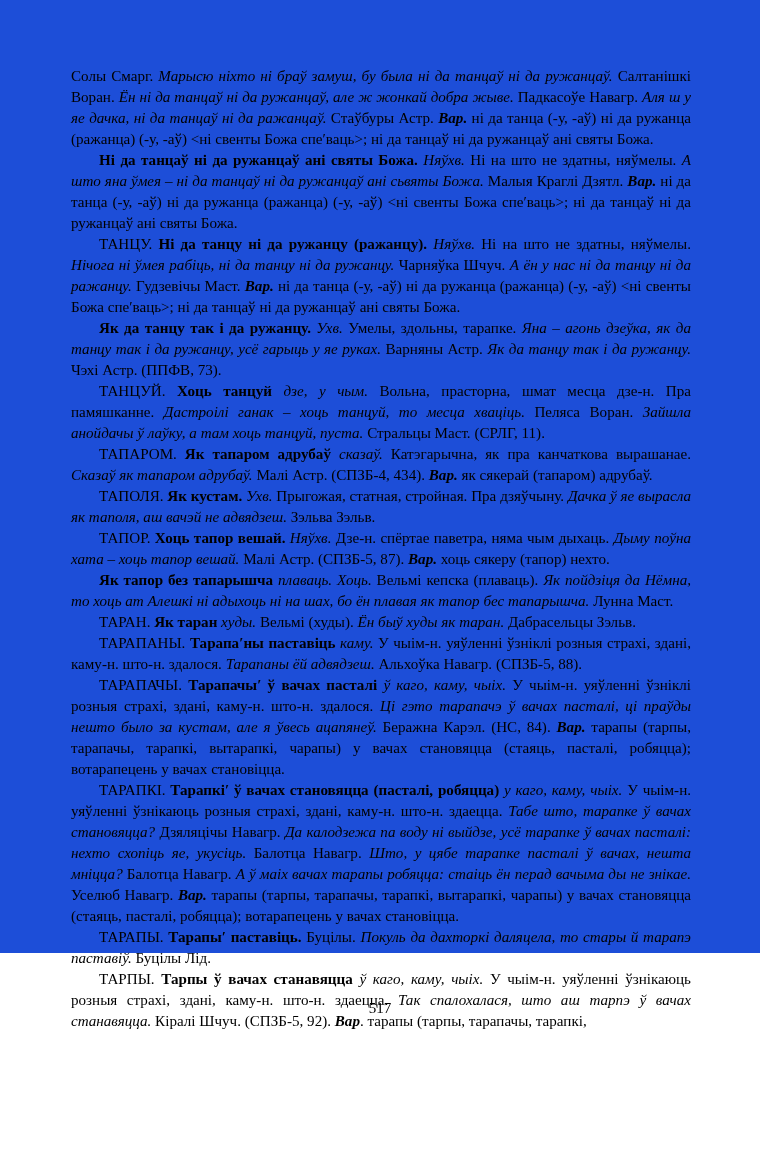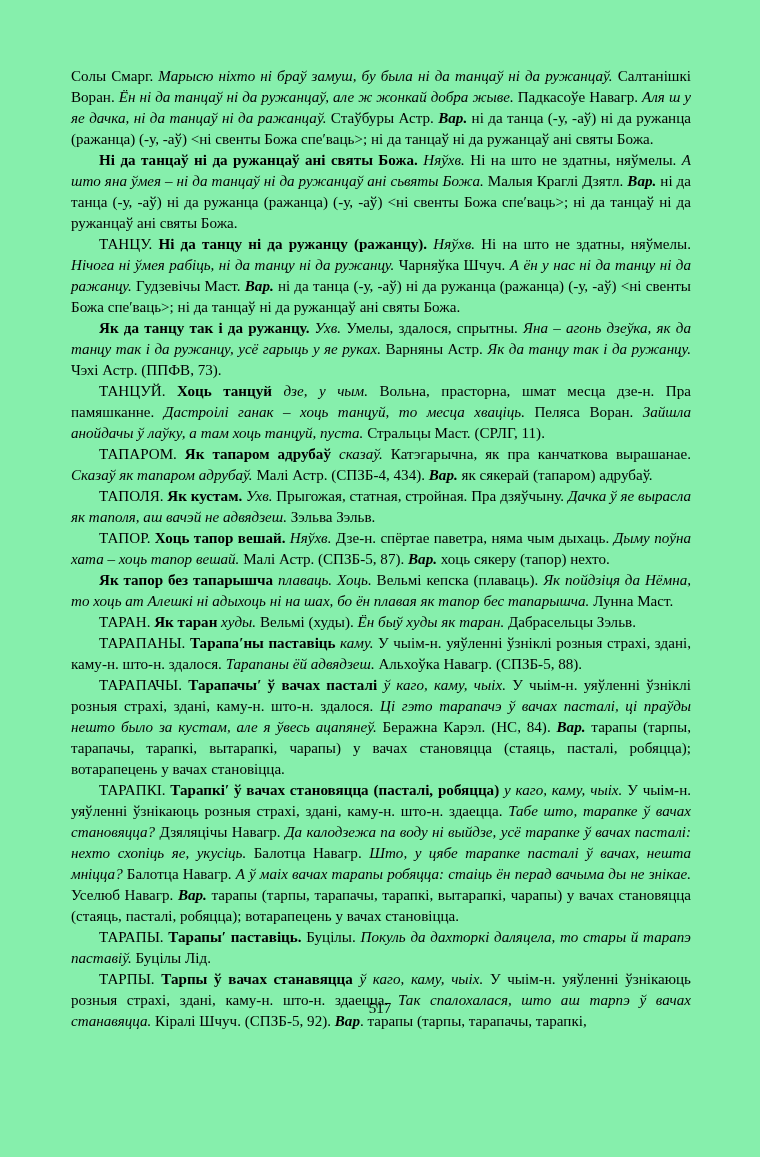--- a/index.html
+++ b/index.html
@@ -10,22 +10,22 @@
   body {
     width: 760px;
     height: 1157px;
     font-family: "Liberation Serif", "DejaVu Serif", serif;
     color: #000000;
     overflow: hidden;
   }
   #page {
     position: relative;
     width: 760px;
-    height: 1157px;
-    background: #86efac;
+    height: 953px;
+    background: #1d4ed8;
   }
   #text-column {
     position: absolute;
     left: 71px;
     top: 66px;
     width: 620px;
   }
   p.para {
     margin: 0;
     padding: 0;
@@ -56,21 +56,21 @@
 </style>
 </head>
 <body>
 
 <div id="page">
 
   <div id="text-column">
       <p class="para noindent"><span>Солы Смарг. </span><span class="i">Марысю ніхто ні браў замуш, бу была ні да танцаў ні да ружанцаў.</span><span> Салтанішкі Воран. </span><span class="i">Ён ні да танцаў ні да ружанцаў, але ж жонкай добра жыве.</span><span> Падкасоўе Навагр. </span><span class="i">Аля ш у яе дачка, ні да танцаў ні да ражанцаў.</span><span> Стаўбуры Астр. </span><span class="bi">Вар.</span><span> ні да танца (-у, -аў) ні да ружанца (ражанца) (-у, -аў) &lt;ні свенты Божа спе′ваць&gt;; ні да танцаў ні да ружанцаў ані святы Божа.</span></p>
       <p class="para indent"><span class="b">Ні да танцаў ні да ружанцаў ані святы Божа.</span><span class="i"> Няўхв.</span><span> Ні на што не здатны, няўмелы. </span><span class="i">А што яна ўмея – ні да танцаў ні да ружанцаў ані сьвяты Божа.</span><span> Малыя Краглі Дзятл. </span><span class="bi">Вар.</span><span> ні да танца (-у, -аў) ні да ружанца (ражанца) (-у, -аў) &lt;ні свенты Божа спе′ваць&gt;; ні да танцаў ні да ружанцаў ані святы Божа.</span></p>
       <p class="para indent"><span>ТАНЦУ. </span><span class="b">Ні да танцу ні да ружанцу (ражанцу).</span><span class="i"> Няўхв.</span><span> Ні на што не здатны, няўмелы. </span><span class="i">Нічога ні ўмея рабіць, ні да танцу ні да ружанцу.</span><span> Чарняўка Шчуч. </span><span class="i">А ён у нас ні да танцу ні да ражанцу.</span><span> Гудзевічы Маст. </span><span class="bi">Вар.</span><span> ні да танца (-у, -аў) ні да ружанца (ражанца) (-у, -аў) &lt;ні свенты Божа спе′ваць&gt;; ні да танцаў ні да ружанцаў ані святы Божа.</span></p>
-      <p class="para indent"><span class="b">Як да танцу так і да ружанцу.</span><span class="i"> Ухв.</span><span> Умелы, здалося, спрытны. </span><span class="i">Яна – агонь дзеўка, як да танцу так і да ружанцу, усё гарыць у яе руках.</span><span> Варняны Астр. </span><span class="i">Як да танцу так і да ружанцу.</span><span> Чэхі Астр. (ППФВ, 73).</span></p>
+      <p class="para indent"><span class="b">Як да танцу так і да ружанцу.</span><span class="i"> Ухв.</span><span> Умелы, здольны, тарапке. </span><span class="i">Яна – агонь дзеўка, як да танцу так і да ружанцу, усё гарыць у яе руках.</span><span> Варняны Астр. </span><span class="i">Як да танцу так і да ружанцу.</span><span> Чэхі Астр. (ППФВ, 73).</span></p>
       <p class="para indent"><span>ТАНЦУЙ. </span><span class="b">Хоць танцуй</span><span class="i"> дзе, у чым.</span><span> Вольна, прасторна, шмат месца дзе-н. Пра памяшканне. </span><span class="i">Дастроілі ганак – хоць танцуй, то месца хваціць.</span><span> Пеляса Воран. </span><span class="i">Зайшла анойдачы ў лаўку, а там хоць танцуй, пуста.</span><span> Стральцы Маст. (СРЛГ, 11).</span></p>
       <p class="para indent"><span>ТАПАРОМ. </span><span class="b">Як тапаром адрубаў</span><span class="i"> сказаў.</span><span> Катэгарычна, як пра канчаткова вырашанае. </span><span class="i">Сказаў як тапаром адрубаў.</span><span> Малі Астр. (СПЗБ-4, 434). </span><span class="bi">Вар.</span><span> як сякерай (тапаром) адрубаў.</span></p>
       <p class="para indent"><span>ТАПОЛЯ. </span><span class="b">Як кустам.</span><span class="i"> Ухв.</span><span> Прыгожая, статная, стройная. Пра дзяўчыну. </span><span class="i">Дачка ў яе вырасла як таполя, аш вачэй не адвядзеш.</span><span> Зэльва Зэльв.</span></p>
       <p class="para indent"><span>ТАПОР. </span><span class="b">Хоць тапор вешай.</span><span class="i"> Няўхв.</span><span> Дзе-н. спёртае паветра, няма чым дыхаць. </span><span class="i">Дыму поўна хата – хоць тапор вешай.</span><span> Малі  Астр. (СПЗБ-5, 87). </span><span class="bi">Вар.</span><span> хоць сякеру (тапор) нехто.</span></p>
       <p class="para indent"><span class="b">Як тапор без тапарышча</span><span class="i"> плаваць. Хоць.</span><span> Вельмі кепска (плаваць). </span><span class="i">Як пойдзіця да Нёмна, то хоць ат Алешкі ні адыхоць ні на шах, бо ён плавая як тапор бес тапарышча.</span><span> Лунна Маст.</span></p>
       <p class="para indent"><span>ТАРАН. </span><span class="b">Як таран</span><span class="i"> худы.</span><span> Вельмі (худы). </span><span class="i">Ён быў худы як таран.</span><span> Дабрасельцы Зэльв.</span></p>
       <p class="para indent"><span>ТАРАПАНЫ. </span><span class="b">Тарапа′ны паставіць</span><span class="i"> каму.</span><span> У чыім-н. уяўленні ўзніклі розныя страхі, здані, каму-н. што-н. здалося. </span><span class="i">Тарапаны ёй адвядзеш.</span><span> Альхоўка Навагр. (СПЗБ-5, 88).</span></p>
       <p class="para indent"><span>ТАРАПАЧЫ. </span><span class="b">Тарапачы′ ў вачах пасталі</span><span class="i"> ў каго, каму, чыіх.</span><span> У чыім-н. уяўленні ўзніклі розныя страхі, здані, каму-н. што-н. здалося. </span><span class="i">Ці гэто тарапачэ ў вачах пасталі, ці праўды нешто было за кустам, але я ўвесь ацапянеў.</span><span> Беражна Карэл. (НС, 84). </span><span class="bi">Вар.</span><span> тарапы (тарпы, тарапачы, тарапкі, вытарапкі, чарапы) у вачах становяцца (стаяць, пасталі, робяцца); вотарапецень у вачах становіцца.</span></p>
       <p class="para indent"><span>ТАРАПКІ. </span><span class="b">Тарапкі′ ў вачах становяцца (пасталі, робяцца)</span><span class="i"> у каго, каму, чыіх.</span><span> У чыім-н. уяўленні ўзнікаюць розныя страхі, здані, каму-н. што-н. здаецца. </span><span class="i">Табе што, тарапке ў вачах становяцца?</span><span> Дзяляцічы Навагр. </span><span class="i">Да калодзежа па воду ні выйдзе, усё тарапке ў вачах пасталі: нехто схопіць яе, укусіць.</span><span> Балотца Навагр. </span><span class="i">Што, у цябе тарапке пасталі ў вачах, нешта мніцца?</span><span> Балотца Навагр. </span><span class="i">А ў маіх вачах тарапы робяцца: стаіць ён перад вачыма ды не знікае.</span><span> Уселюб Навагр. </span><span class="bi">Вар.</span><span> тарапы (тарпы, тарапачы, тарапкі, вытарапкі, чарапы) у вачах становяцца (стаяць, пасталі, робяцца); вотарапецень у вачах становіцца.</span></p>
       <p class="para indent"><span>ТАРАПЫ. </span><span class="b">Тарапы′ паставіць.</span><span> Буцілы. </span><span class="i">Покуль да дахторкі даляцела, то стары й тарапэ паставіў.</span><span> Буцілы Лід.</span></p>

